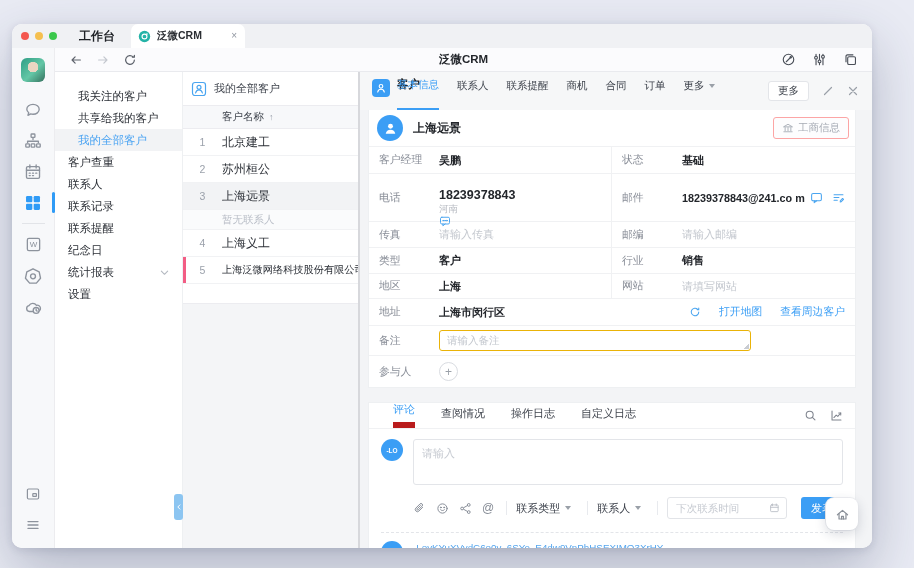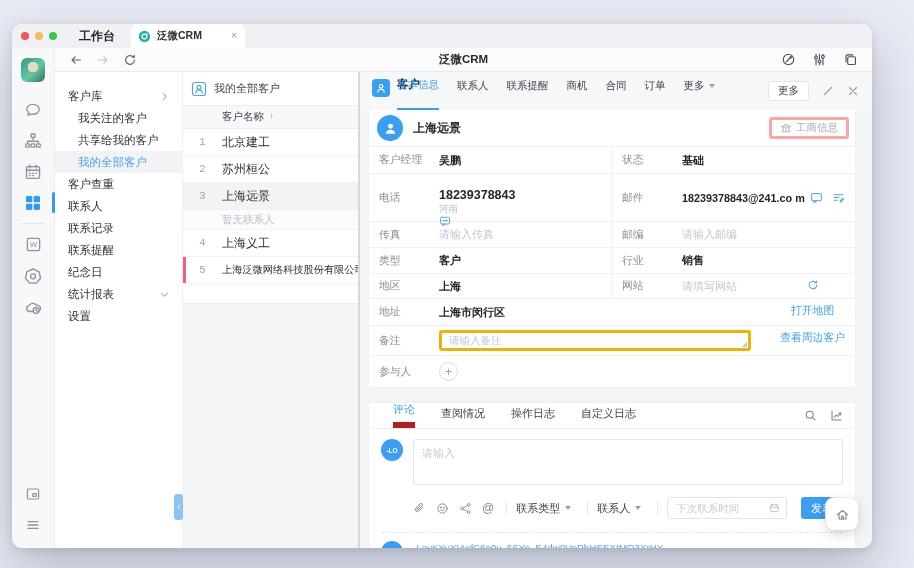--- a/index.html
+++ b/index.html
@@ -71,21 +71,21 @@
   .navcol { width:128px; flex:none; background:#fff; border-right:1px solid #eef0f2; padding-top:13px; font-size:11.5px; color:#2b2f36; }
   .ni { height:22px; display:flex; align-items:center; padding:0 13px; cursor:default; }
   .ni.child { padding-left:23px; }
   .ni.active { background:#f2f3f5; color:#4aa3f2; }
   .ni .chev { margin-left:auto; color:#b3b8c0; display:flex; }
 
   
   .listcol { width:177px; flex:none; background:#f4f5f7; border-right:2px solid #d7d8dc; display:flex; flex-direction:column; }
   .list-head { height:33px; background:#fff; display:flex; align-items:center; padding:0 0 0 8px; flex:none; }
   .list-head .lt { font-size:11px; color:#3e434c; margin-left:7px; }
-  .list-card { background:#f9a8d4; border-top:1px solid #ececf0; border-bottom:1px solid #ececf0;font-family:Liberation Mono, monospace; }
+  .list-card { background:#f9a8d4; border-top:1px solid #ececf0; border-bottom:1px solid #ececf0; }
   .lheader { height:23px; background:#f7f8fa; border-bottom:1px solid #ececf0; display:flex; align-items:center; padding-left:39px; font-size:10.5px; color:#3e434c; }
   .lheader .arrow { margin-left:5px; color:#9aa0ab; font-size:9px; }
   .lrow { height:27px; display:flex; align-items:center; border-bottom:1px solid #f1f2f4; position:relative; background:#fff; }
   .lrow.active { background:#f2f3f5; }
   .lrow.flag::before { content:""; position:absolute; left:0; top:0; bottom:0; width:3px; background:#f25d84; }
   .lnum { width:39px; text-align:center; font-size:10.5px; color:#9ba1ab; flex:none; }
   .lname { font-size:12px; color:#2b2f36; white-space:nowrap; overflow:hidden; }
   .lsub { height:20px; background:#fafbfc; border-bottom:1px solid #f1f2f4; display:flex; align-items:center; padding-left:39px; font-size:10.5px; color:#b9bec7; }
   .lpad { height:19px; background:#fff; }
 
@@ -106,43 +106,43 @@
   .dtab.active { color:#3b9ef5; border-bottom:2px solid #3b9ef5; }
   .caret-d { width:0; height:0; border-left:3.5px solid transparent; border-right:3.5px solid transparent; border-top:4px solid #9aa0a8; }
   .phead-right { position:absolute; right:13px; top:0; height:38px; display:flex; align-items:center; gap:13px; }
   .btn-more { height:20px; padding:0 9px; background:#fff; border:1px solid #e3e5e9; border-radius:3px; font-size:10.5px; color:#3e434c; display:flex; align-items:center; }
   .phx { color:#9aa0a8; }
 
   .card1 { margin:0 16px 0 8px; background:#fff; border:1px solid #eef0f2; border-top:none; }
   .custbar { height:36px; display:flex; align-items:center; padding:0 6px 0 8px; }
   .cust-avatar { width:26px; height:26px; border-radius:50%; background:#3b9ef5; display:flex; align-items:center; justify-content:center; flex:none; }
   .cust-name { margin-left:10px; font-size:12px; font-weight:bold; color:#23262b; }
-  .btn-biz { margin-left:auto; height:22px; padding:0 8px; border:3px solid #fca5a5; border-radius:3px; background:#fdfdfe; display:flex; align-items:center; gap:4px; font-size:10.5px; color:#a6abb4; }
+  .btn-biz { margin-left:auto; height:22px; padding:0 8px; border:1px solid #fca5a5; border-radius:3px; background:#fdfdfe; display:flex; align-items:center; gap:4px; font-size:10.5px; color:#a6abb4; }
 
   .frow { display:flex; border-top:1px solid #f0f1f3; align-items:stretch; }
   .fcell { display:flex; align-items:center; min-width:0; }
   .fcell.half { width:50%; }
   .fcell.bR { border-right:1px solid #f0f1f3; }
   .flabel { width:70px; padding-left:10px; font-size:10.8px; color:#878c96; flex:none; }
   .fvalue { font-size:11px; font-weight:bold; color:#23262b; }
   .ph { font-size:11px; color:#c3c7ce; }
   .h27 { height:27px; } .h26 { height:26px; } .h25 { height:25px; }
   .phone-row { height:48px; }
   .phone-stack { padding:6px 0; }
   .phone-num { font-size:12.5px; font-weight:bold; color:#23262b; line-height:1.15;margin-top:20px; }
   .phone-region { font-size:9.5px; color:#b6bac1; line-height:1.3; }
   .blue-ic { color:#4aa5f0; }
   .mail-cell { align-items:center; }
   .mail-icons { margin-left:auto; display:flex; gap:9px; padding-right:10px; }
   .addr-row { height:27px; }
-  .addr-actions { margin-left:auto; display:flex; align-items:center; gap:13px; padding-right:10px;flex-direction:column; }
+  .addr-actions { margin-left:auto; display:flex; align-items:center; gap:18px; padding-right:10px; }
   .addr-link { font-size:10.8px; color:#3b9ef5; white-space:nowrap; }
   .remark-row { height:30px; }
   .remark-box {
-    width:312px; height:21px; border:3px solid #eab308; border-radius:3px;
+    width:312px; height:21px; border:1px solid #eab308; border-radius:3px;
     font-size:10.5px; color:#c3c7ce; display:flex; align-items:center; padding:0 7px; position:relative;
   }
   .remark-box::after { content:""; position:absolute; right:1px; bottom:1px; width:6px; height:6px; background:linear-gradient(135deg, transparent 55%, #c9ccd2 55%); }
   .part-row { height:32px; }
   .plus-btn { width:19px; height:19px; border:1px solid #d9dce1; border-radius:50%; color:#9aa0a8; font-size:12px; display:flex; align-items:center; justify-content:center; }
 
   
   .card2 { margin:14px 16px 0 8px; background:#fff; border:1px solid #eef0f2; border-bottom:none; flex:1; }
   .log-tabs { height:26px; border-bottom:1px solid #f0f1f3; display:flex; align-items:flex-end; padding:0 12px 0 24px; gap:26px; font-size:11px; color:#3e434c; }
   .ltab { padding-bottom:7px; }
@@ -298,28 +298,20 @@
           <svg width="15" height="15" viewBox="0 0 16 16" fill="none" stroke="currentColor" stroke-width="1.2" stroke-linejoin="round">
               <rect x="5" y="5" width="8.3" height="8.3" rx="1.4"></rect>
               <path d="M3.2 10.8V4.6A1.6 1.6 0 014.8 3H11"></path>
             </svg>
         </div>
       </div>
 
       <div class="cols">
 
         <div class="navcol">
-          <div class="ni">
-            <span>客户库</span>
-            <span class="chev">
-                <svg width="9" height="9" viewBox="0 0 10 10" fill="none" stroke="currentColor" stroke-width="1.2" stroke-linecap="round" stroke-linejoin="round">
-                  <path d="M3.5 1.5L7 5 3.5 8.5"></path>
-                </svg>
-              </span>
-          </div>
           <div class="ni child">
               <span>我关注的客户</span>
             </div>
           <div class="ni child">
               <span>共享给我的客户</span>
             </div>
           <div class="ni child active">
               <span>我的全部客户</span>
             </div>
           <div class="ni">

